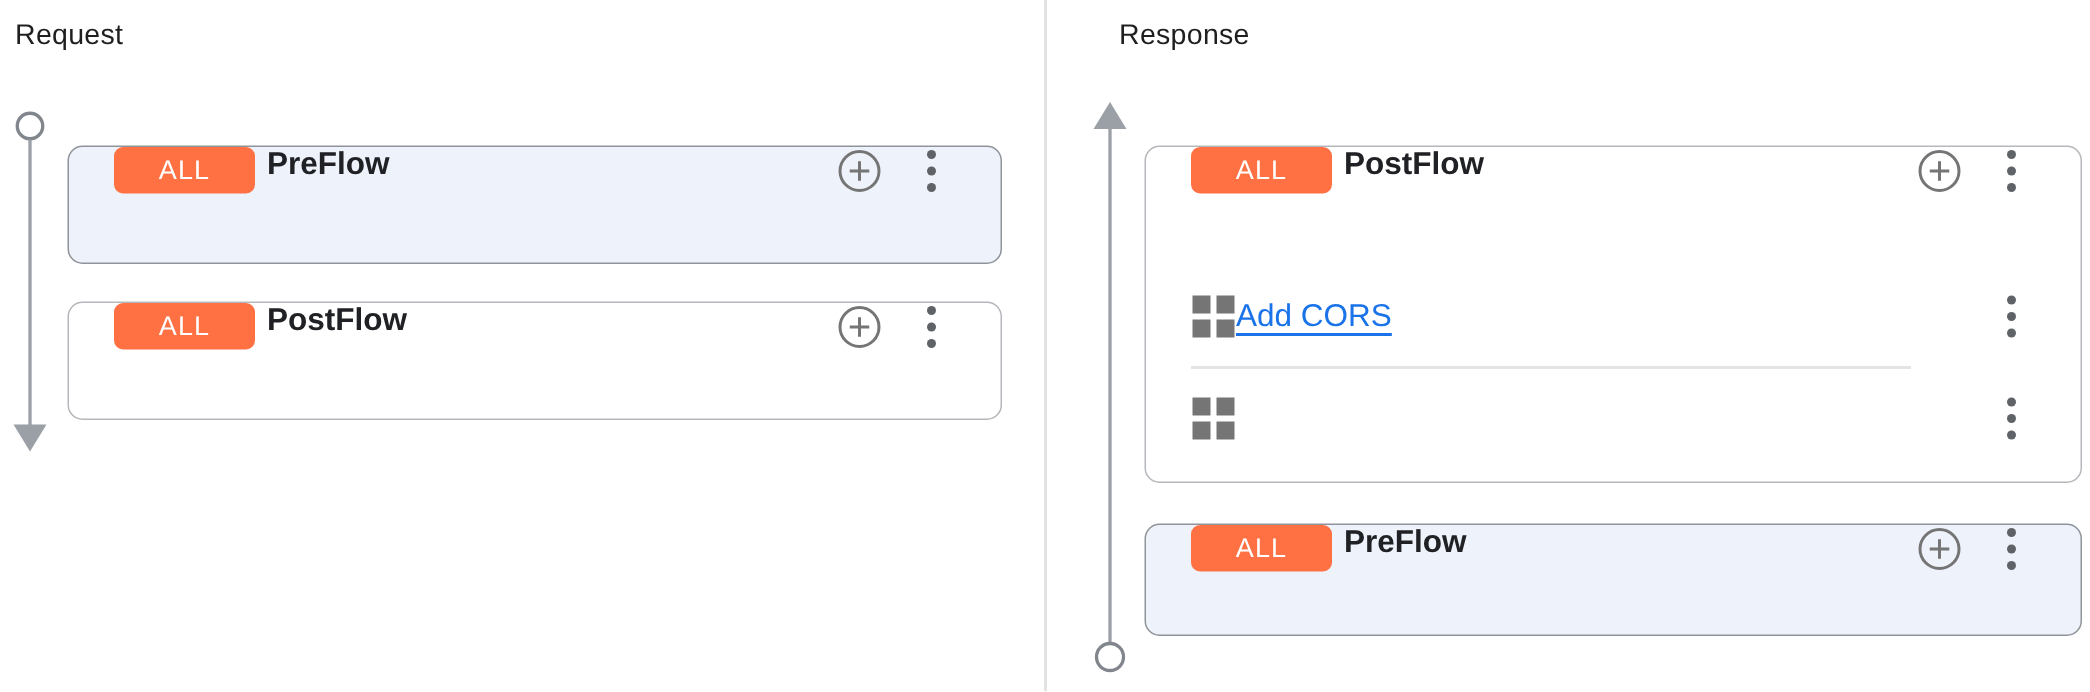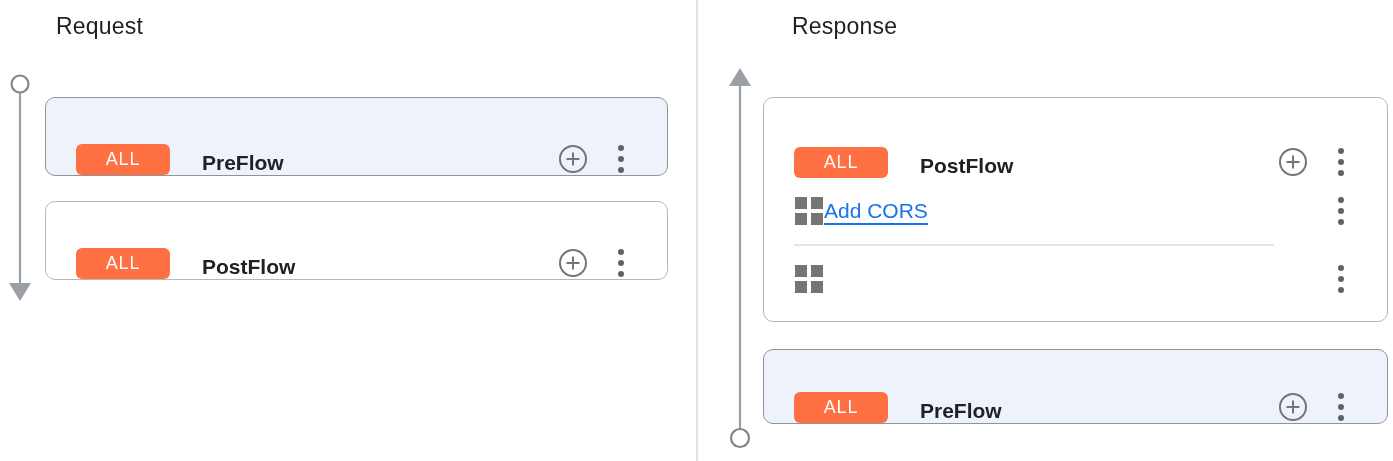--- a/index.html
+++ b/index.html
@@ -1,48 +1,48 @@
 <!DOCTYPE html>
 <html><head>
 <meta charset="utf-8">
 <style>
   * { margin: 0; padding: 0; box-sizing: border-box; }
   html, body { width: 1393px; height: 461px; background: #ffffff;
     font-family: "Liberation Sans", sans-serif; overflow: hidden; position: relative; }
 
-  .panel-title { position: absolute; top: 13px; font-size: 23px; font-weight: 400;
-    color: #1f1f1f; letter-spacing: 0.2px; margin-left: 46px; }
+  .panel-title { position: absolute; top: 13px; font-size: 19px; font-weight: 400;
+    color: #1f1f1f; letter-spacing: 0.2px; }
   #request-title { left: 10px; }
   #response-title { left: 746px; }
 
   .panel-divider { position: absolute; left: 696px; top: 0; width: 2px; height: 461px;
     background: #e3e3e3; }
 
   .timeline { position: absolute; }
   #timeline-request { left: 6px; top: 72px; }
   #timeline-response { left: 726px; top: 58px; }
 
   .flow-card { position: absolute; border-radius: 10px; background: #ffffff;
     border: 1.5px solid #b4b7bb; display: flex; flex-direction: column; }
   .flow-card.highlighted { background: #eef2fb; border-color: #8f949a; }
 
   #card-req-preflow  { left: 45px;  top: 97px;  width: 623px; height: 79px; }
   #card-req-postflow { left: 45px;  top: 201px; width: 623px; height: 79px; }
   #card-res-postflow { left: 763px; top: 97px;  width: 625px; height: 225px; padding-bottom: 11px; }
   #card-res-preflow  { left: 763px; top: 349px; width: 625px; height: 75px; }
 
-  .card-header { display: flex; align-items: flex-end; flex: 1 1 auto;
+  .card-header { display: flex; align-items: flex-start; flex: 1 1 auto;
     padding: 0 40px 0 30px; min-height: 0; border-radius: 26px; }
   #card-res-postflow .card-header { flex: 0 0 80px; }
 
   .all-badge { min-width: 94px; height: 31px; border-radius: 6px; background: #ff7043;
     color: #ffffff; font-size: 18px; font-weight: 500; letter-spacing: 0.8px;
     display: flex; align-items: center; justify-content: center; flex: 0 0 auto; }
 
-  .flow-name { margin-left: 32px; font-size: 21px; font-weight: 700; color: #202124; }
+  .flow-name { margin-left: 8px; font-size: 21px; font-weight: 700; color: #202124; }
 
   .spacer { flex: 1 1 auto; }
 
   .icon-btn { background: none; border: none; padding: 0; cursor: pointer;
     display: flex; align-items: center; justify-content: center; }
   .plus-btn { width: 32px; height: 32px; }
   .kebab-btn { width: 12px; height: 32px; margin-left: 26px; }
   .kebab { display: flex; flex-direction: column; gap: 4.5px; align-items: center; }
   .kebab i { width: 6.5px; height: 6.5px; border-radius: 50%; background: #5f6368; display: block; }
 

